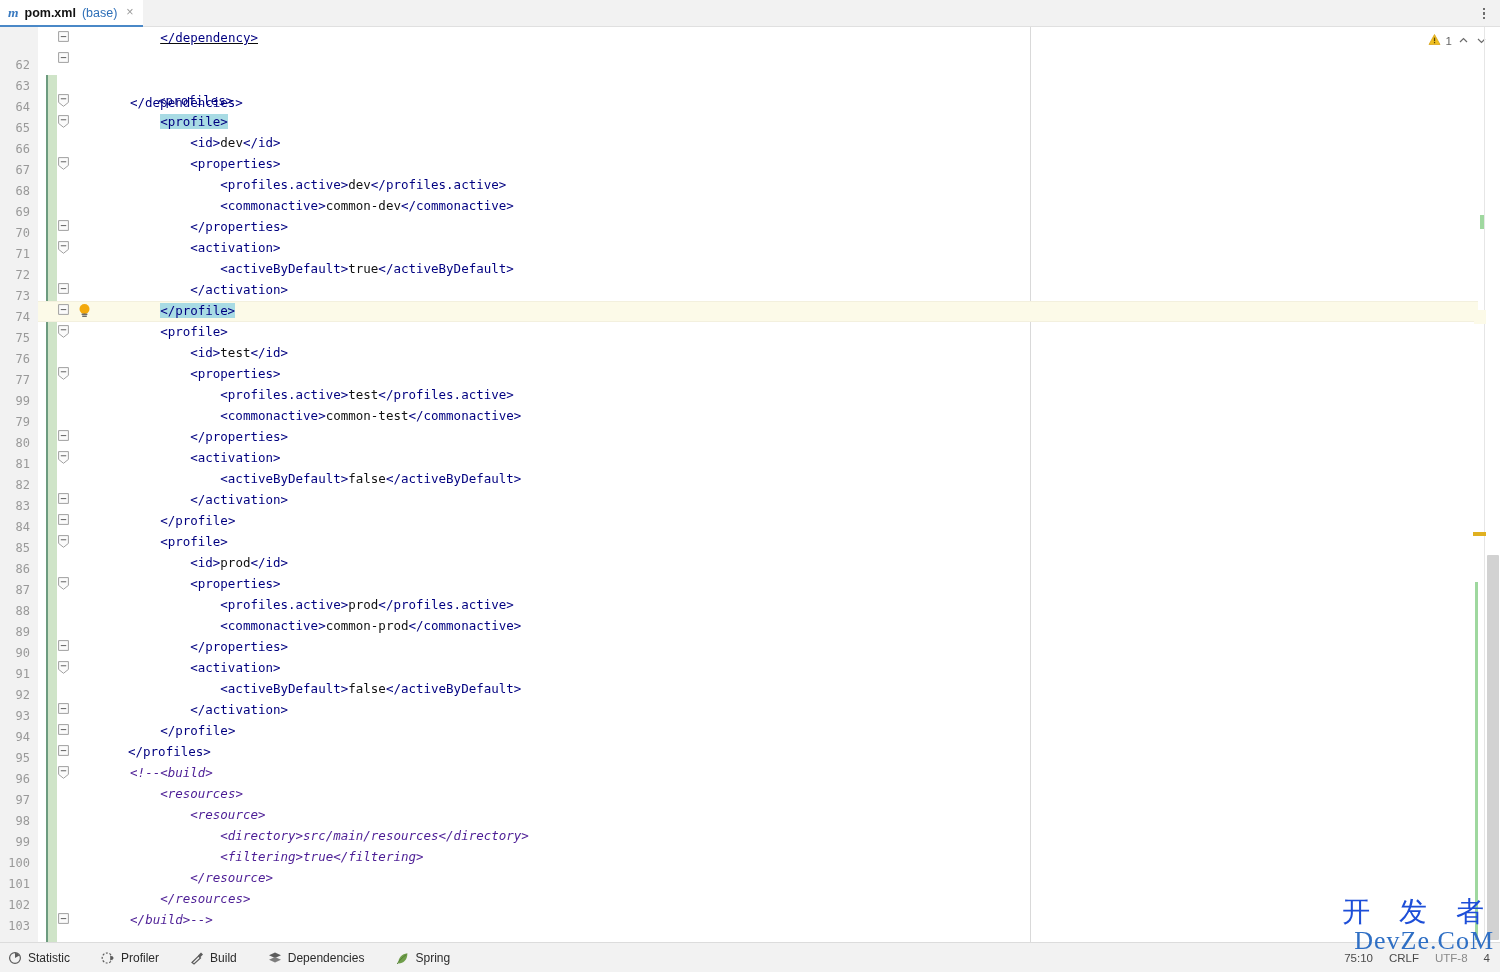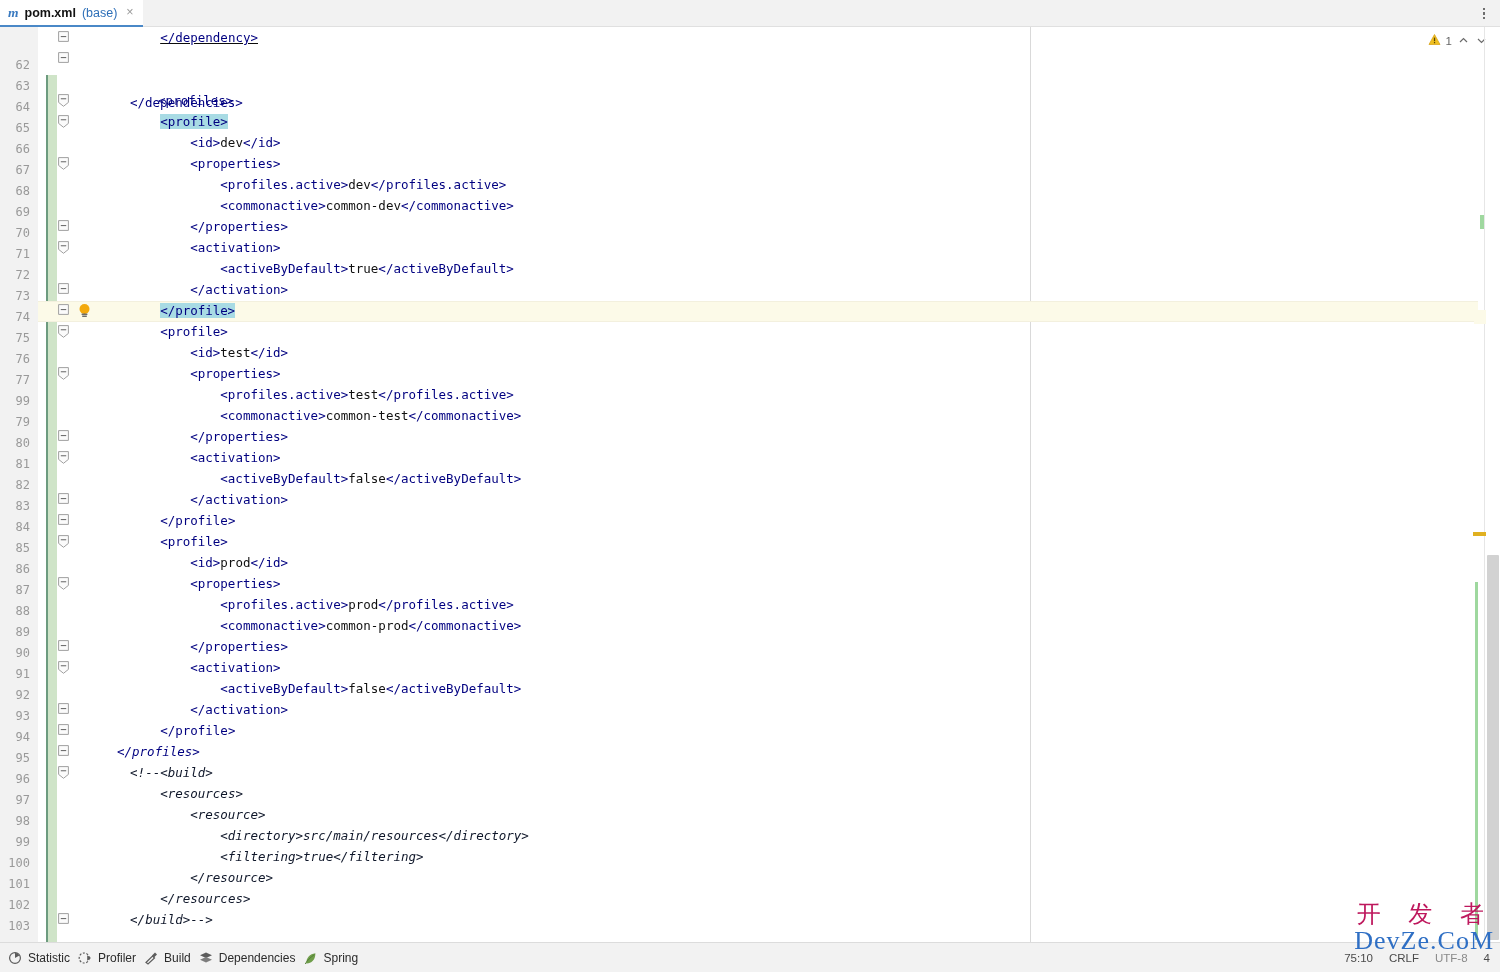--- a/index.html
+++ b/index.html
@@ -95,21 +95,21 @@
   }
   .fold svg { display: block; }
 
   .bulb {
     position: absolute; left: 77px; top: 3px; width: 15px; height: 16px;
   }
 
   
   .tg  { color: #000080; }            
   .txt { color: #111111; }            
-  .cmt { color: #0f172a; font-style: italic; }
+  .cmt { color: #4c1d95; font-style: italic; }
   .sel { background: #a8dbe4; }
 
   .caret {
     display: inline-block; width: 1.5px; height: 15px;
     background: #000000; vertical-align: -3px; margin: 0 -1px;
   }
 
   
   .inspect {
     position: absolute; right: 12px; top: 6px;
@@ -138,42 +138,42 @@
   }
   .greenstripe { position: absolute; width: 3px; background: #9fd89f; }
 
   
   .statusbar {
     position: absolute; left: 0; bottom: 0; width: 1500px; height: 30px;
     background: #f2f2f2; border-top: 1px solid #dcdcdc;
   }
   .sb-left {
     position: absolute; left: 8px; top: 0; height: 30px;
-    display: flex; align-items: center; gap: 8px;
+    display: flex; align-items: center; gap: 31px;
   }
   .sb-item {
     display: flex; align-items: center; gap: 6px;
     font-size: 12px; color: #2b2b2b;
   }
   .sb-ico { width: 14px; height: 14px; display: block; }
   .sb-right {
     position: absolute; right: 10px; top: 0; height: 30px;
     display: flex; align-items: center; gap: 16px;
     font-size: 11.5px; color: #4a4a4a;
   }
   .sb-right .dim { color: #8a8a8a; }
 
   
   .watermark {
     position: absolute; right: 6px; bottom: 18px;
     text-align: right; pointer-events: none; user-select: none;
   }
   .wm1 {
     font-family: "DejaVu Sans", sans-serif;
-    font-size: 24px; color: #be185d; letter-spacing: 10px; line-height: 1.05; margin-left: 36px;
+    font-size: 28px; color: #1d4ed8; letter-spacing: 10px; line-height: 1.05; margin-left: 36px;
   }
   .wm2 {
     font-family: "Liberation Serif", serif;
     font-size: 26px; color: #2f6fc4; letter-spacing: 1px; line-height: 1.05;
   }
 </style>
 </head>
 <body>
 
 <div id="app">
@@ -298,21 +298,21 @@
               <path d="M0.6 0.6 H10.4 V10.4 H0.6 Z" fill="#fbfbfb" stroke="#a0a0a0" stroke-width="1"></path>
               <rect x="2.8" y="5.0" width="5.4" height="1.1" fill="#707070"></rect>
             </svg></span><span class="code" style="left: 190.24px;"><span class="tg">&lt;/activation&gt;</span></span></div>
         <div class="row"><span class="ln">95</span><span class="fold"><svg width="11" height="13" viewBox="0 0 11 13">
               <path d="M0.6 0.6 H10.4 V10.4 H0.6 Z" fill="#fbfbfb" stroke="#a0a0a0" stroke-width="1"></path>
               <rect x="2.8" y="5.0" width="5.4" height="1.1" fill="#707070"></rect>
             </svg></span><span class="code" style="left: 160.16px;"><span class="tg">&lt;/profile&gt;</span></span></div>
         <div class="row"><span class="ln">96</span><span class="fold"><svg width="11" height="13" viewBox="0 0 11 13">
               <path d="M0.6 0.6 H10.4 V10.4 H0.6 Z" fill="#fbfbfb" stroke="#a0a0a0" stroke-width="1"></path>
               <rect x="2.8" y="5.0" width="5.4" height="1.1" fill="#707070"></rect>
-            </svg></span><span class="code" style="left: 117px; font-style: italic;"><span class="tg">&lt;/profiles&gt;</span></span></div>
+            </svg></span><span class="code" style="left: 128px;"><span class="tg">&lt;/profiles&gt;</span></span></div>
         <div class="row"><span class="ln">97</span><span class="fold"><svg width="11" height="13" viewBox="0 0 11 13">
               <path d="M0.6 0.6 H10.4 V8.4 L5.5 12.3 L0.6 8.4 Z" fill="#fbfbfb" stroke="#a0a0a0" stroke-width="1"></path>
               <rect x="2.8" y="4.2" width="5.4" height="1.1" fill="#707070"></rect>
             </svg></span><span class="code" style="left: 130.08px;"><span class="cmt">&lt;!--&lt;build&gt;</span></span></div>
         <div class="row"><span class="ln">98</span><span class="code" style="left: 160.16px;"><span class="cmt">&lt;resources&gt;</span></span></div>
         <div class="row"><span class="ln">99</span><span class="code" style="left: 190.24px;"><span class="cmt">&lt;resource&gt;</span></span></div>
         <div class="row"><span class="ln">100</span><span class="code" style="left: 220.32px;"><span class="cmt">&lt;directory&gt;src/main/resources&lt;/directory&gt;</span></span></div>
         <div class="row"><span class="ln">101</span><span class="code" style="left: 220.32px;"><span class="cmt">&lt;filtering&gt;true&lt;/filtering&gt;</span></span></div>
         <div class="row"><span class="ln">102</span><span class="code" style="left: 190.24px;"><span class="cmt">&lt;/resource&gt;</span></span></div>
         <div class="row"><span class="ln">103</span><span class="code" style="left: 160.16px;"><span class="cmt">&lt;/resources&gt;</span></span></div>

